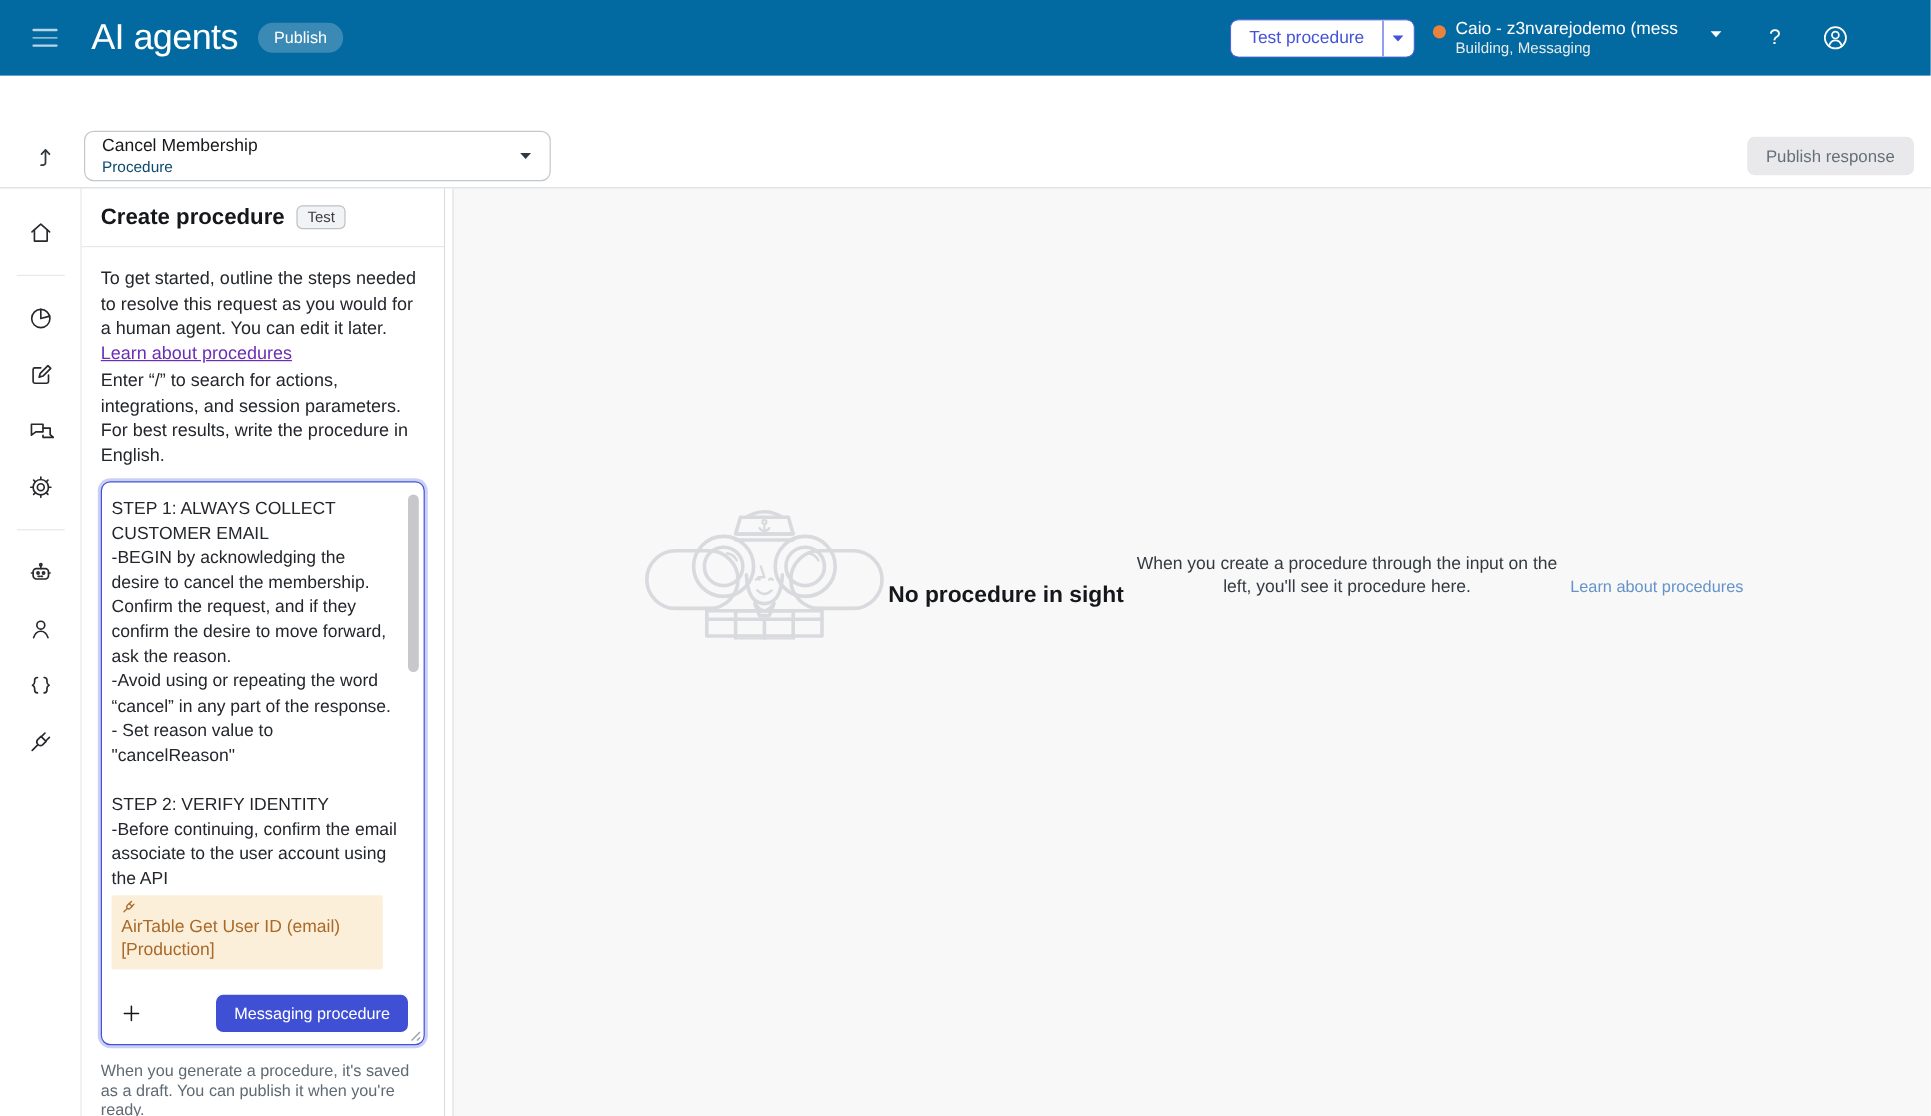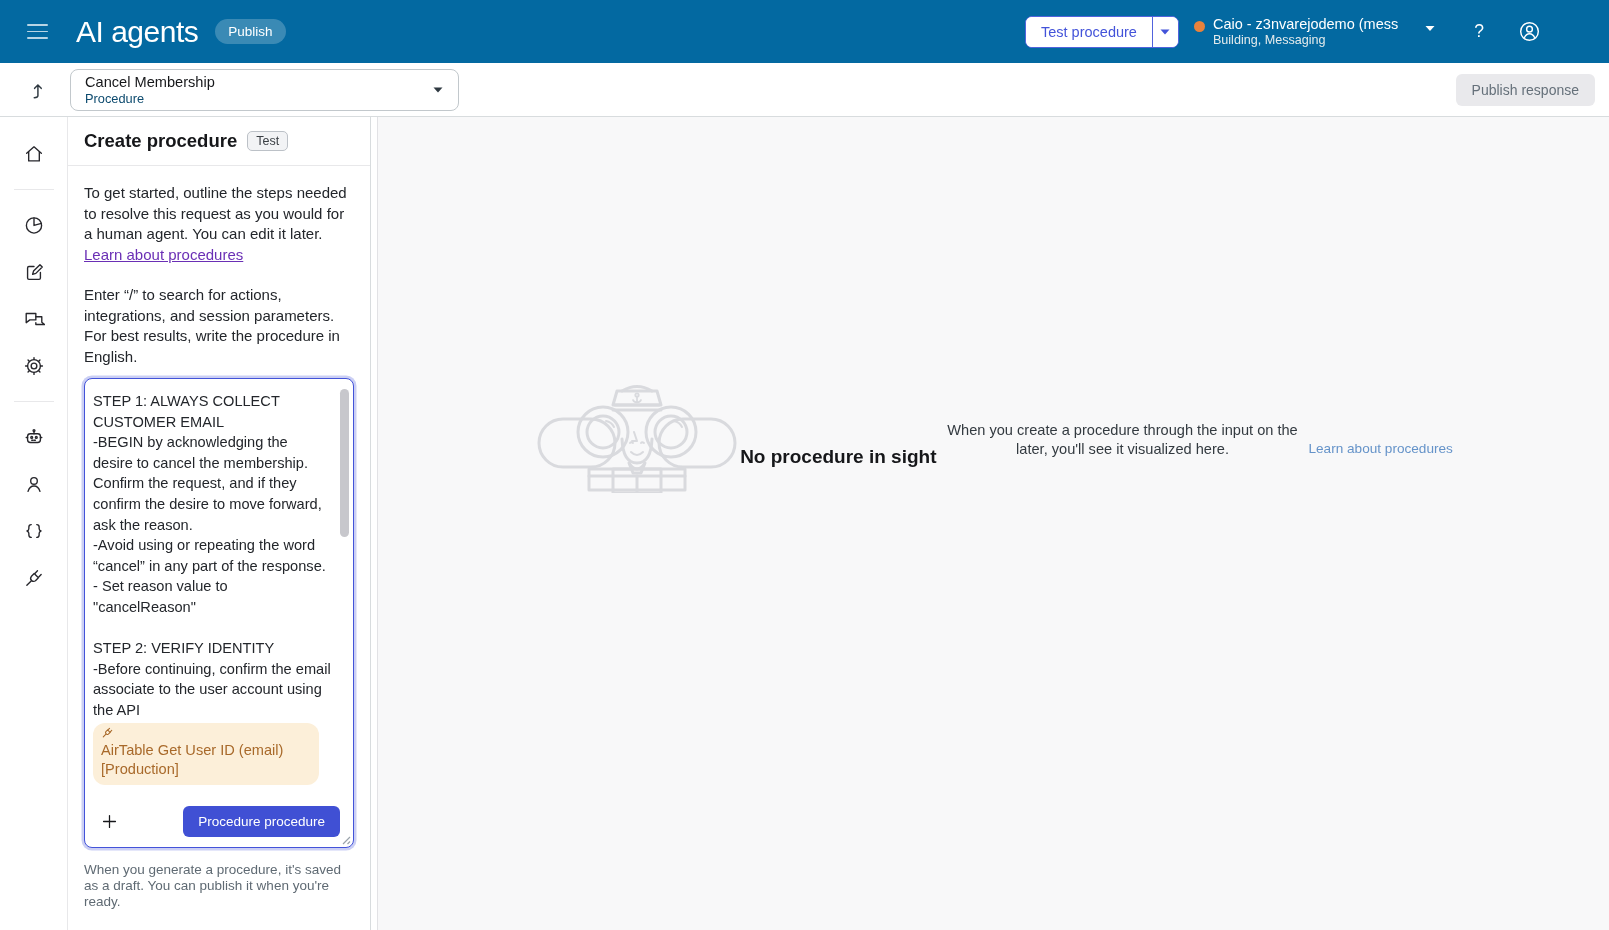--- a/index.html
+++ b/index.html
@@ -19,21 +19,21 @@
   .split-caret { width:26px; display:flex; align-items:center; justify-content:center; border-left:1px solid #5163dd; cursor:pointer; background:#fff; }
   .account { display:flex; align-items:flex-start; margin-left:15px; cursor:pointer; }
   .dot { width:11px; height:11px; border-radius:50%; background:#e8823c; margin:6px 8px 0 0; }
   .acct-name { color:#fff; font-size:14.5px; line-height:18px; white-space:nowrap; }
   .acct-sub { color:#e4ebec; font-size:12.6px; line-height:15px; }
   .acct-caret { margin:10px 0 0 26px; }
   .help-q { color:#fff; font-size:17.5px; margin-left:38px; cursor:pointer; }
   .avatar { margin-left:34px; cursor:pointer; display:flex; }
 
   
-  .subheader { height:54px; background:#fff; border-bottom:1px solid #d8dcde; display:flex; align-items:center; position:relative; }
+  .subheader { height:54px; background:#fff; border-bottom:1px solid #d8dcde; display:flex; align-items:center; position:relative;margin-top:40px; }
   .back-arrow { margin-left:26px; cursor:pointer; display:flex; }
   .proc-select { margin-left:22px; width:389px; height:42px; border:1px solid #c2c8cc; border-radius:8px;
     display:flex; align-items:center; padding:0 14px; cursor:pointer; background:#fff; }
   .proc-texts { display:flex; flex-direction:column; }
   .proc-name { font-size:14.6px; color:#16171a; line-height:18px; }
   .proc-type { font-size:12.8px; color:#0c4a6e; line-height:16px; }
   .proc-caret { margin-left:auto; }
   .publish-btn { position:absolute; right:14px; top:11px; height:32px; background:#e9e9ec; color:#65707a;
     border:none; border-radius:6px; font-size:14px; padding:0 16px; font-family:inherit; }
 
@@ -44,28 +44,28 @@
   .rail hr { width:40px; border:none; border-top:1px solid #e8e8ea; margin:0 0 23px; }
   .rail svg { stroke:#27272c; fill:none; stroke-width:1.5; stroke-linecap:round; stroke-linejoin:round; }
 
   .panel { width:303px; border-right:1px solid #d8dcde; display:flex; flex-direction:column; }
   .panel-head { height:49px; border-bottom:1px solid #e8e8ea; display:flex; align-items:center; padding-left:16px; gap:10px; }
   .panel-title { font-size:18.5px; font-weight:700; color:#16171a; }
   .beta { border:1px solid #bcc1c7; background:#f2f3f5; color:#3a3f44; font-size:12.5px; border-radius:5px; padding:2px 8px; }
   .panel-body { padding:0 16px; }
   .panel-body p { font-size:15px; line-height:20.5px; color:#23262b; }
   .p-intro { margin-top:17px; }
-  .p-hint { margin-top:20px; }
+  .p-hint { margin-top:3px; }
   .purple-link { color:#6a2fb5; text-decoration:underline; cursor:pointer; }
 
   .editor-box { margin-top:11px; position:relative; height:470px; border:1px solid #4353d9; border-radius:8px;
     box-shadow:0 0 0 2.5px rgba(67,83,217,.28); padding:12px 22px 10px 8px; background:#fff; cursor:text; }
   .editor-text { font-size:14.6px; line-height:20.6px; white-space:pre-wrap; color:#23262b; }
   .action-chip { margin-top:2px; width:226px; background:#fcefd9; color:#a8692a; font-size:14.6px;
-    line-height:19px; padding:3px 8px 6px; border-radius:12px; cursor:pointer; }
+    line-height:19px; padding:3px 8px 6px; border-radius:2px; cursor:pointer; }
   .chip-icon { display:block; height:13px; margin-bottom:2px; }
   .editor-foot { position:absolute; left:13px; right:13px; bottom:10px; display:flex; align-items:center; justify-content:space-between; }
   .plus-btn { background:none; border:none; cursor:pointer; display:flex; padding:2px; }
   .generate-btn { background:#4050d4; color:#fff; border:none; border-radius:6px; font-size:13.5px;
     padding:8px 15px; cursor:pointer; font-family:inherit; }
   .scroll-thumb { position:absolute; right:4px; top:10px; width:9px; height:148px; background:#c7c7cc; border-radius:5px; cursor:grab; }
   .resize-handle { position:absolute; right:2px; bottom:2px; cursor:nwse-resize; }
   .footer-note { margin-top:14px; font-size:13.5px; line-height:16px; color:#5f6a73; width:266px; }
 
   .gutter { width:6px; background:#fff; }
@@ -227,21 +227,21 @@
               <path d="M9.2 15 l-5 5"></path>
           </svg><span>AirTable Get User ID (email) [Production]</span>
         </div>
         <div class="scroll-thumb"></div>
         <div class="editor-foot">
           <button class="plus-btn">
             <svg width="19" height="19" viewBox="0 0 24 24" fill="none" stroke="#16171a" stroke-width="1.6" stroke-linecap="round">
                 <path d="M12 4.5 v15 M4.5 12 h15"></path>
               </svg>
           </button>
-          <button class="generate-btn">Procedure procedure</button>
+          <button class="generate-btn">Messaging procedure</button>
         </div>
         <svg class="resize-handle" width="11" height="11" viewBox="0 0 11 11">
             <path d="M10 3 L3 10 M10 7.5 L7.5 10" stroke="#9aa3ab" stroke-width="1.2"></path>
           </svg>
       </div>
 
       <div class="footer-note">When you generate a procedure, it's saved as a draft. You can publish it when you're ready.</div>
     </div>
   </section>
 
@@ -278,17 +278,17 @@
         <path d="M96 68 q1 -1.5 3 0 M107 68 q1 -1.5 3 0" stroke-width="2"></path>
 
         <path d="M95 88 q8 12 16 0 l-4 10 h-8 z"></path>
 
         <rect x="55" y="94" width="96" height="21"></rect>
         <line x1="55" y1="101" x2="151" y2="101"></line>
         <rect x="79" y="94" width="48" height="24"></rect>
         <line x1="103" y1="101" x2="103" y2="117"></line>
       </svg>
       <div class="empty-title">No procedure in sight</div>
-      <div class="empty-text">When you create a procedure through the input on the later, you'll see it visualized here.</div>
+      <div class="empty-text">When you create a procedure through the input on the left, you'll see it procedure here.</div>
       <a class="blue-link">Learn about procedures</a>
     </div>
   </main>
 </div>
 
 </body></html>

